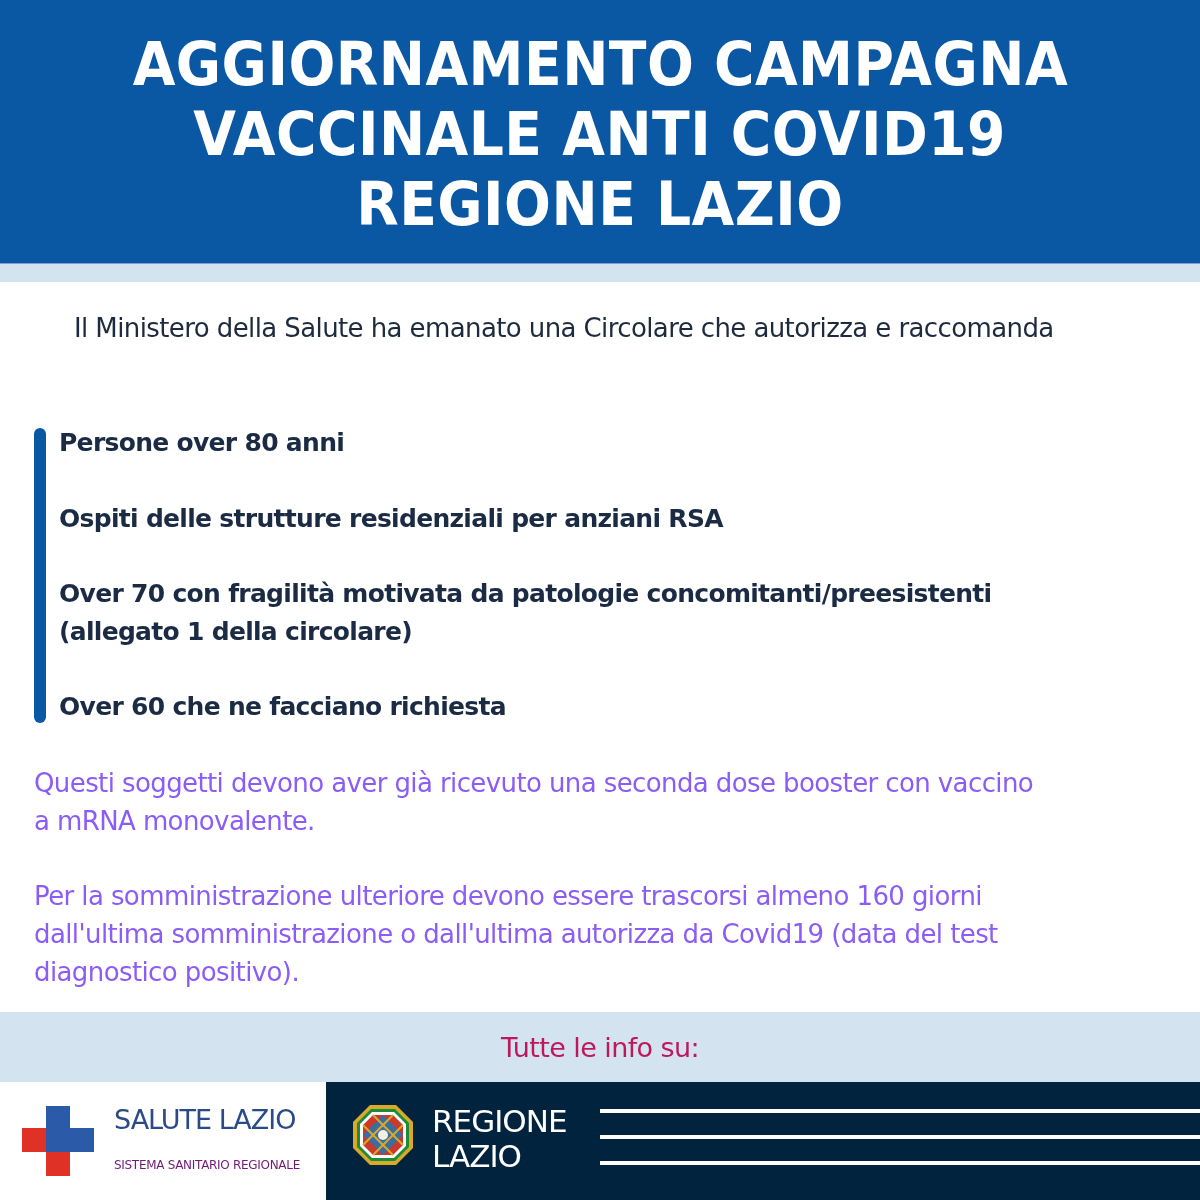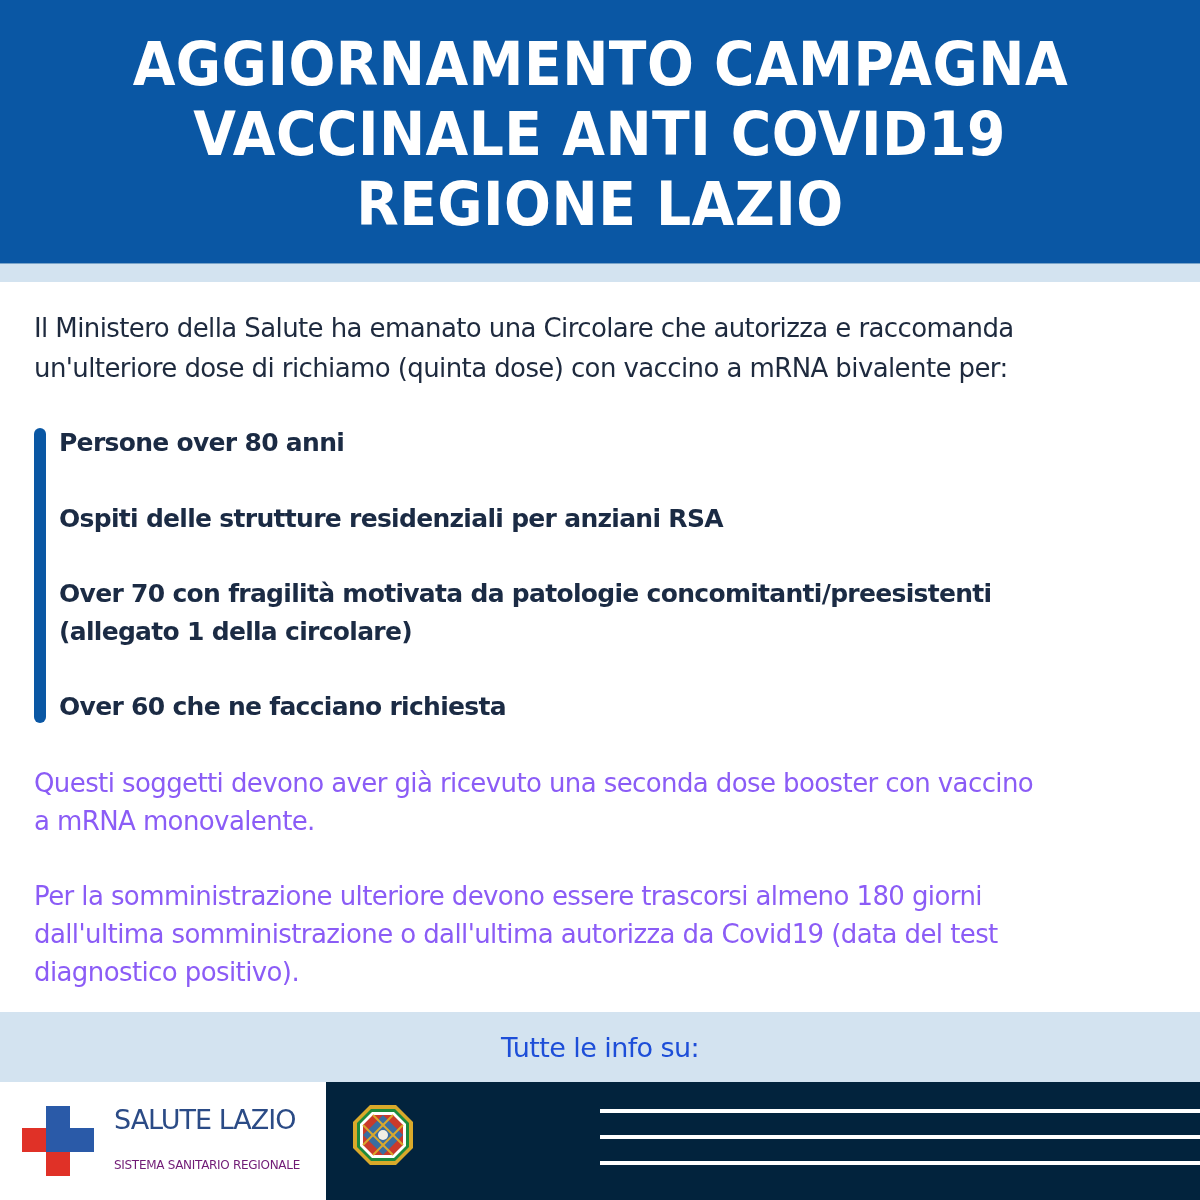--- a/index.html
+++ b/index.html
@@ -18,21 +18,21 @@
     transform: scaleX(0.92); white-space: nowrap;
   }
   .header-band {
     position: absolute; left: 0; top: 263px; width: 1200px; height: 19px;
     background: #d3e3f0; border-top: 1px solid #7aa4c9;
   }
 
   .content { position: absolute; left: 34px; top: 308px; width: 1140px; }
   .intro {
     font-size: 26px; line-height: 40px; color: #1e2a3e;
-    letter-spacing: -0.6px; white-space: nowrap;
+    letter-spacing: -0.6px; white-space: nowrap; margin-left: 40px;
   }
 
   .list {
     position: absolute; left: 34px; top: 428px; width: 1100px;
   }
   .list-bar {
     position: absolute; left: 0; top: 0; width: 12px; height: 295px;
     background: #0a57a4; border-radius: 6px;
   }
   .list-item {
@@ -44,21 +44,21 @@
     position: absolute; left: 34px; font-size: 26px; line-height: 38px;
     color: #8b5cf6; letter-spacing: -0.6px; white-space: nowrap;
   }
 
   .info-band {
     position: absolute; left: 0; top: 1012px; width: 1200px; height: 70px;
     background: #d3e3f0;
     display: flex; align-items: center; justify-content: center; gap: 14px;
     font-size: 27px; letter-spacing: -0.6px;
   }
-  .info-label { color: #1d4ed8; }
+  .info-label { color: #be185d; }
   .info-link { color: #1c5f98; text-decoration: none; }
 
   .footer-left {
     position: absolute; left: 0; top: 1082px; width: 270px; height: 118px; background: #ffffff;
   }
   .cross { position: absolute; left: 22px; top: 24px; width: 72px; height: 70px; }
   .cross .red-h { position: absolute; left: 0; top: 22px; width: 48px; height: 24px; background: #e03127; }
   .cross .red-v { position: absolute; left: 24px; top: 22px; width: 24px; height: 48px; background: #e03127; }
   .cross .blue-h { position: absolute; left: 24px; top: 22px; width: 48px; height: 24px; background: #2a5aa8; }
   .cross .blue-v { position: absolute; left: 24px; top: 0; width: 24px; height: 46px; background: #2a5aa8; }
@@ -86,36 +86,35 @@
 
 <header class="header">
   <div class="line">AGGIORNAMENTO CAMPAGNA</div>
   <div class="line">VACCINALE ANTI COVID19</div>
   <div class="line">REGIONE LAZIO</div>
 </header>
 <div class="header-band"></div>
 
 <section class="content">
   <div class="intro">Il Ministero della Salute ha emanato una Circolare che autorizza e raccomanda</div>
-  <div class="intro">un'ulteriore dose di richiamo (quinta dose) con vaccino a mRNA bivalente per:</div>
 </section>
 
 <section class="list">
   <div class="list-bar"></div>
   <div class="list-item" style="top:-4px">Persone over 80 anni</div>
   <div class="list-item" style="top:72px">Ospiti delle strutture residenziali per anziani RSA</div>
   <div class="list-item" style="top:147px">Over 70 con fragilità motivata da patologie concomitanti/preesistenti</div>
   <div class="list-item" style="top:185px">(allegato 1 della circolare)</div>
   <div class="list-item" style="top:260px">Over 60 che ne facciano richiesta</div>
 </section>
 
 <div class="para" style="top:764px">Questi soggetti devono aver già ricevuto una seconda dose booster con vaccino</div>
 <div class="para" style="top:802px">a mRNA monovalente.</div>
 
-<div class="para" style="top:877px">Per la somministrazione ulteriore devono essere trascorsi almeno 180 giorni</div>
+<div class="para" style="top:877px">Per la somministrazione ulteriore devono essere trascorsi almeno 160 giorni</div>
 <div class="para" style="top:915px">dall'ultima somministrazione o dall'ultima autorizza da Covid19 (data del test</div>
 <div class="para" style="top:953px">diagnostico positivo).</div>
 
 <div class="info-band">
   <span class="info-label">Tutte le info su:</span>
 </div>
 
 <footer>
   <div class="footer-left">
     <div class="cross">
@@ -134,17 +133,21 @@
       <polygon points="19,5 43,5 57,19 57,43 43,57 19,57 5,43 5,19" fill="#1d8a3c"></polygon>
       <polygon points="20,8 42,8 54,20 54,42 42,54 20,54 8,42 8,20" fill="#ffffff"></polygon>
       <polygon points="21,11 41,11 51,21 51,41 41,51 21,51 11,41 11,21" fill="#c93a2a"></polygon>
       <polygon points="31,11 51,31 31,51 11,31" fill="#3a6da0"></polygon>
       <line x1="11" y1="21" x2="41" y2="51" stroke="#d9a92a" stroke-width="2"></line>
       <line x1="51" y1="21" x2="21" y2="51" stroke="#d9a92a" stroke-width="2"></line>
       <line x1="21" y1="11" x2="51" y2="41" stroke="#d9a92a" stroke-width="2"></line>
       <line x1="41" y1="11" x2="11" y2="41" stroke="#d9a92a" stroke-width="2"></line>
       <circle cx="31" cy="31" r="5" fill="#f2efe6"></circle>
     </svg>
+    <div class="regione-text">
+      <div>REGIONE</div>
+      <div>LAZIO</div>
+    </div>
     <div class="stripe" style="top:27px"></div>
     <div class="stripe" style="top:53px"></div>
     <div class="stripe" style="top:79px"></div>
   </div>
 </footer>
 
 </body></html>

